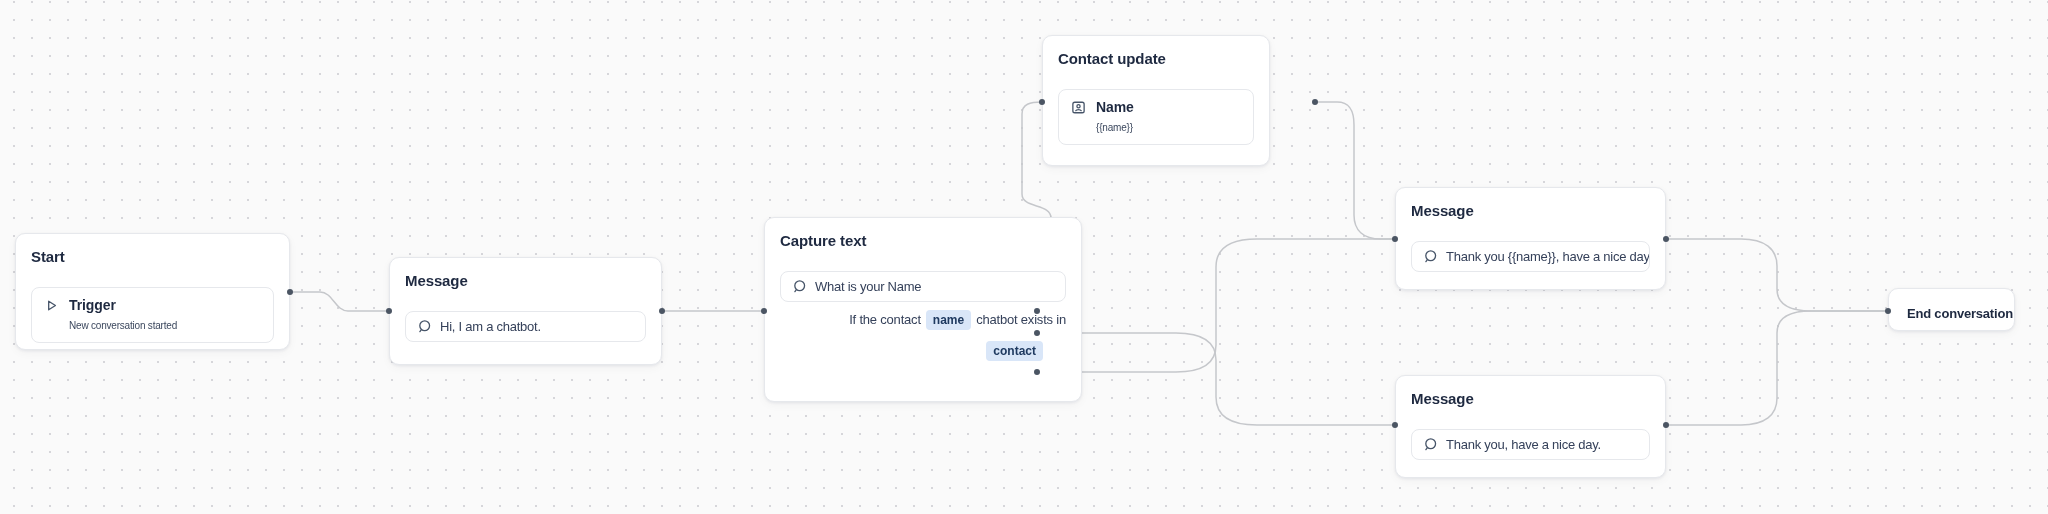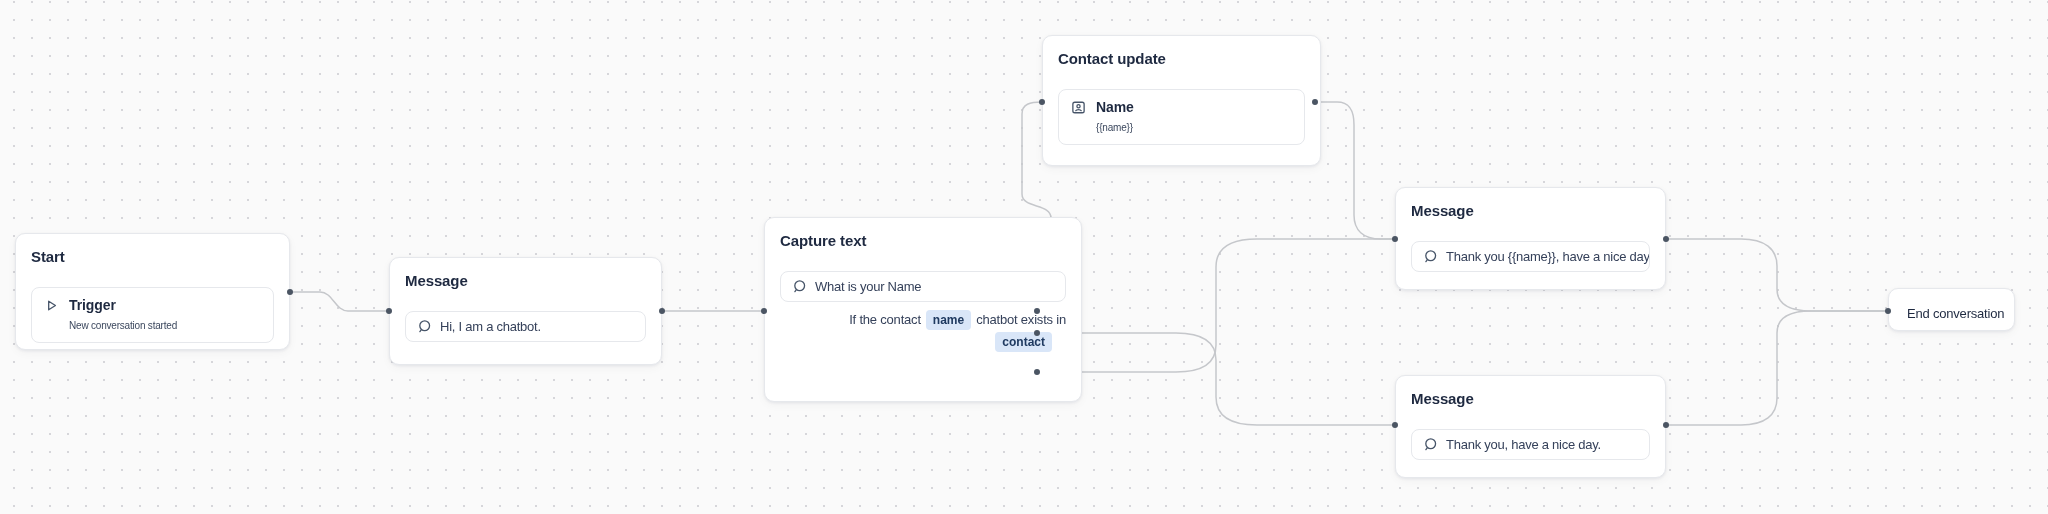--- a/index.html
+++ b/index.html
@@ -38,23 +38,23 @@
   .icon{flex:0 0 auto;display:inline-flex;}
   .icon svg{stroke:var(--icon);fill:none;stroke-width:1.4;stroke-linecap:round;stroke-linejoin:round;}
   .cond-skip{margin-top:20px;text-align:right;font-size:13px;line-height:20px;color:var(--text);letter-spacing:-.2px;}
   .cond-exists{margin-top:8px;text-align:right;font-size:13px;line-height:20px;color:var(--text);letter-spacing:-.2px;}
   .cond-exists-line2{margin-top:2px;text-align:right;padding-right:14px;line-height:20px;}
   .badge{
     display:inline-block;background:var(--badge-bg);color:var(--badge-text);
     font-size:12px;font-weight:700;line-height:18px;padding:1px 7px;border-radius:4px;
     letter-spacing:0;margin:0 5px;
   }
-  .badge.scope{margin:0;}
+  .badge.scope{margin:9px;}
   .node-end{display:flex;align-items:center;padding:8px 8px 0 18px;
-    font-size:13px;font-weight:400;color:var(--title);letter-spacing:-.2px;white-space:nowrap;}
+    font-size:13px;font-weight:700;color:var(--title);letter-spacing:-.2px;white-space:nowrap;}
   .port{
     position:absolute;z-index:3;width:6px;height:6px;background:#fff;
     border:3px solid var(--port);border-radius:50%;
     transform:translate(-50%,-50%);
   }
 </style>
 </head>
 <body>
 
 <div id="canvas">
@@ -110,21 +110,21 @@
       <span>What is your Name</span>
     </div>
     <div class="cond-exists">
       <span>If the contact</span><span class="badge">name</span><span>chatbot exists in</span>
       <div class="cond-exists-line2">
         <span class="badge scope">contact</span>
       </div>
     </div>
   </div>
 
-  <div class="node" style="left:1042px;top:35px;width:279px;height:131px;">
+  <div class="node" style="left:1042px;top:35px;width:228px;height:131px;">
     <div class="node-title">Contact update</div>
     <div class="card double">
       <div class="card-row1">
         <span class="icon">
           <svg width="15" height="15" viewBox="0 0 16 16">
               <rect x="2" y="2.4" width="12" height="11.2" rx="2"></rect>
               <circle cx="8" cy="6.7" r="1.7"></circle>
               <path d="M5.1 11.4 C5.8 9.8 10.2 9.8 10.9 11.4"></path>
             </svg>
         </span>

